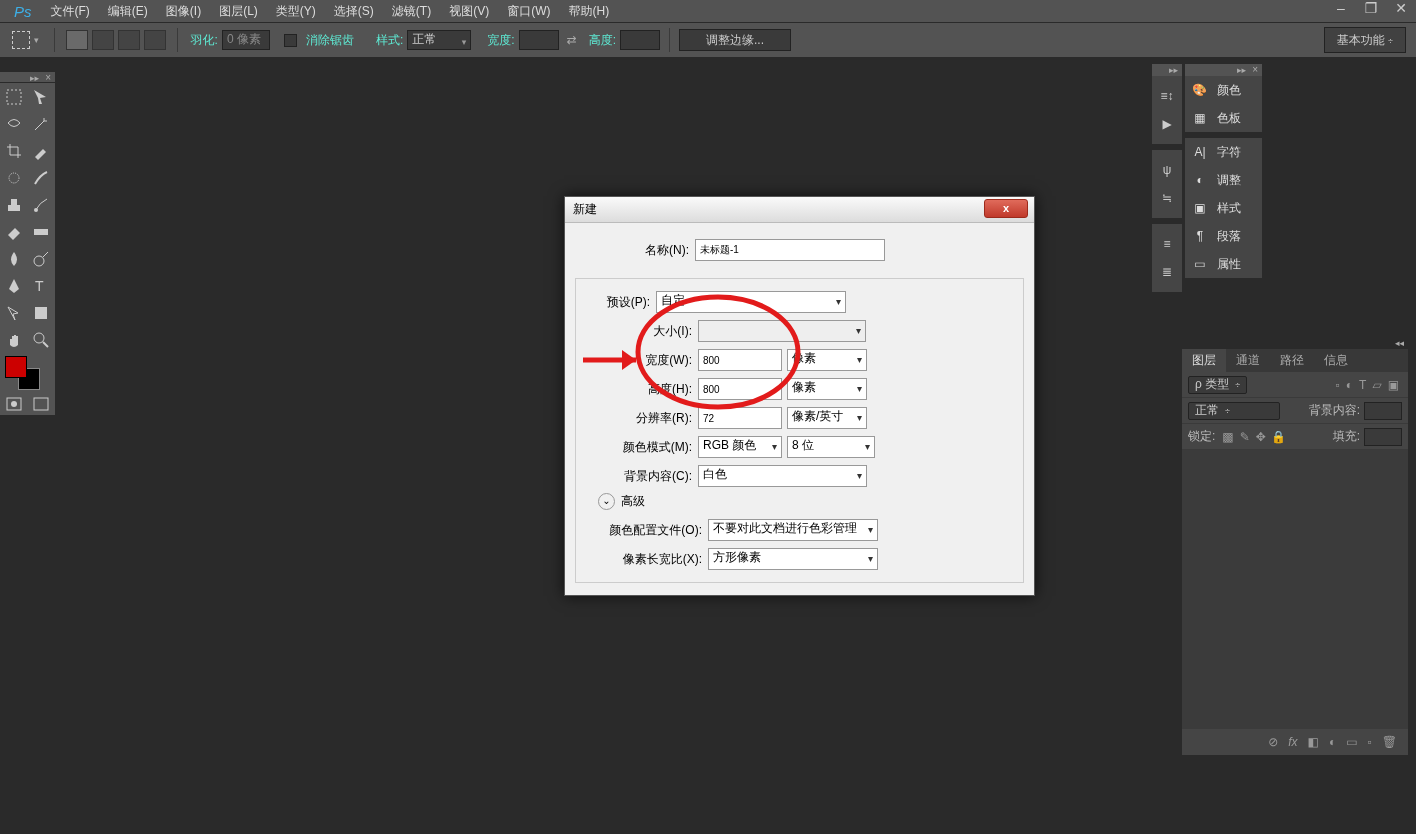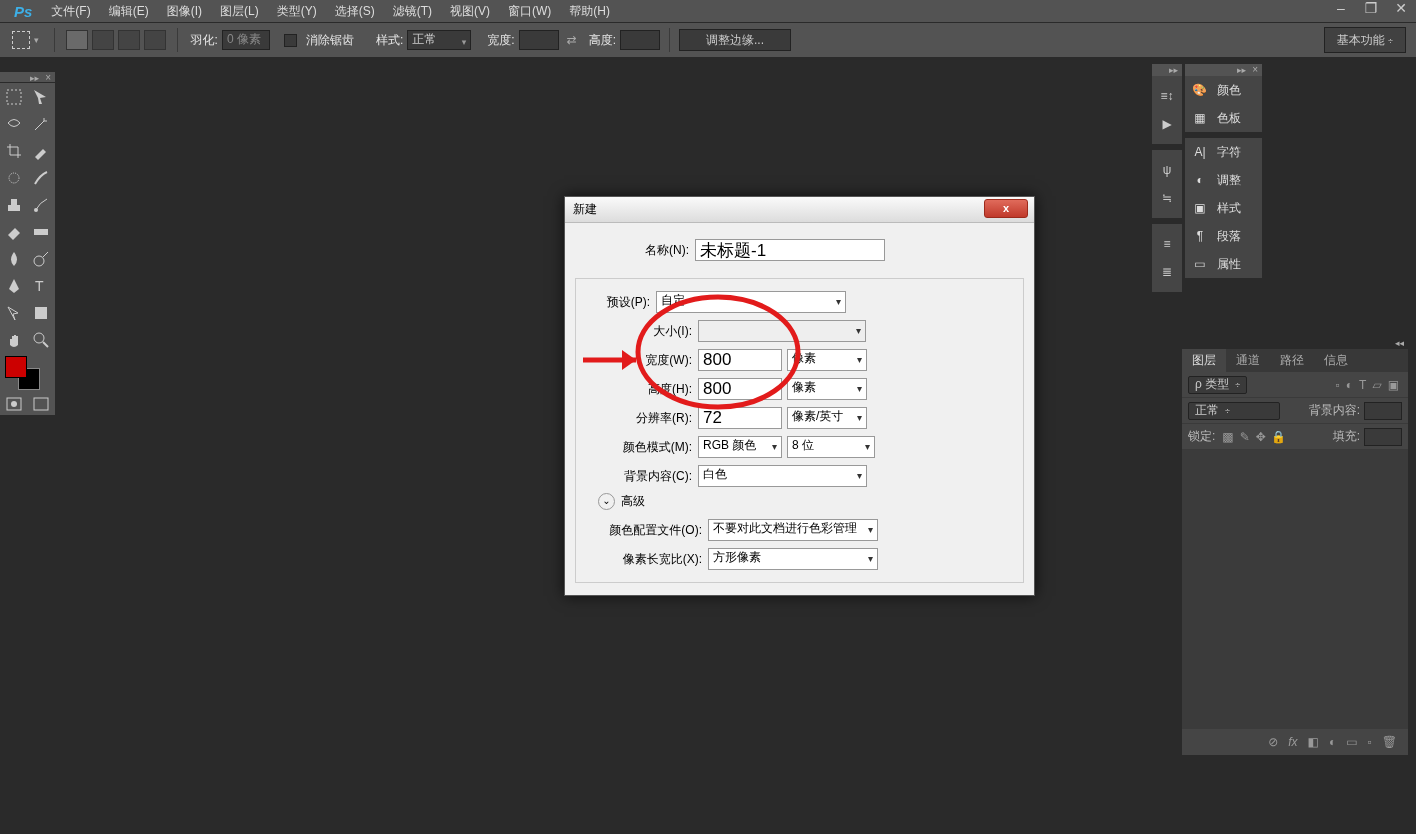--- a/index.html
+++ b/index.html
@@ -1,29 +1,29 @@
 <!DOCTYPE html>
 <html><head>
 <meta charset="utf-8">
 <style>
 html,body{margin:0;padding:0;width:1416px;height:834px;background:#2a2a2a;font-family:"Microsoft YaHei",Tahoma,sans-serif;font-size:12px;color:#ccc;overflow:hidden;}
 *{box-sizing:border-box;}
 
 .menubar{position:absolute;left:0;top:0;width:100%;height:22px;background:#535353;display:flex;align-items:center;padding-left:14px;}
-.menubar .ps{color:#3db0e8;font-weight:bold;font-style:italic;font-size:15px;margin-right:10px;}
+.menubar .ps{color:#3db0e8;font-weight:normal;font-style:italic;font-size:15px;margin-right:10px;}
 .menubar .mi{color:#ddd;margin:0 9px;font-size:12px;}
 .win-controls{position:absolute;right:0;top:0;display:flex;}
 .win-controls div{width:30px;height:22px;text-align:center;line-height:16px;color:#ccc;font-size:14px;}
 
 .optbar{position:absolute;left:0;top:22px;width:100%;height:35px;background:#535353;border-top:1px solid #2a2a2a;display:flex;align-items:center;padding-left:12px;}
 .optbar .sep{width:1px;height:24px;background:#3a3a3a;margin:0 9px;}
 .tool-icon{width:18px;height:18px;border:1px dashed #ccc;margin-right:4px;}
 .small-btn{width:22px;height:20px;background:#444;margin:0 2px;border:1px solid #333;}
 .small-btn.dark{background:#6a6a6a;}
-.opt-lbl{color:#e5e5e5;margin:0 4px;}
+.opt-lbl{color:#5eead4;margin:0 4px;}
 .opt-input{width:48px;height:20px;background:#3a3a3a;border:1px solid #222;color:#888;padding:0 4px;}
 .opt-chk{width:13px;height:13px;background:#3a3a3a;border:1px solid #222;margin-right:5px;}
 .opt-select{height:20px;background:#3a3a3a;border:1px solid #222;color:#ccc;padding:0 4px;width:64px;position:relative;}
 .opt-select .caret{position:absolute;right:4px;top:6px;font-size:9px;color:#999;}
 .opt-btn{height:22px;background:#3a3a3a;border:1px solid #222;color:#ccc;padding:0 26px;line-height:20px;}
 .workspace-tab{position:absolute;right:10px;top:4px;height:26px;background:#414141;border:1px solid #222;padding:0 12px;line-height:24px;color:#ccc;}
 
 .toolbox{position:absolute;left:0;top:72px;width:55px;background:#535353;}
 .toolbox-head{height:11px;background:#535353;border-bottom:1px solid #2a2a2a;position:relative;}
 .toolbox-head .dd{position:absolute;right:16px;top:1px;font-size:9px;color:#aaa;}
@@ -72,21 +72,21 @@
 .dlg-title{height:26px;background:linear-gradient(#fafafa,#dcdcdc);display:flex;align-items:center;padding:0 8px;border-bottom:1px solid #bbb;position:relative;}
 .dlg-close{position:absolute;right:6px;top:2px;width:44px;height:19px;background:#d24a3a;background:linear-gradient(#e06b5b,#c0392b);border:1px solid #9c2a1c;border-radius:3px;color:#fff;text-align:center;font-size:11px;line-height:16px;font-weight:bold;}
 .dlg-body{display:flex;padding:10px 10px 6px 10px;gap:32px;}
 .dlg-left{flex:1;}
 .dlg-right{width:120px;padding-left:10px;}
 .dlg-btn{width:110px;height:22px;background:linear-gradient(#fafafa,#e3e3e3);border:1px solid #888;border-radius:3px;text-align:center;line-height:20px;margin-bottom:7px;font-size:12px;}
 .dlg-btn.primary{background:linear-gradient(#c9eaff,#9fd6fb);border:1px solid #3a8fd4;}
 .dlg-btn.disabled{color:#999;}
 .fld-row{display:flex;align-items:center;margin:5px 0;height:24px;}
 .fld-lbl{width:120px;text-align:right;padding-right:6px;font-size:12px;}
-.fld-input{height:22px;border:1px solid #999;background:#fff;padding:0 4px;font-size:17px;}
+.fld-input{height:22px;border:1px solid #999;background:#fff;padding:0 4px;font-size:10px;}
 .fld-select{height:22px;border:1px solid #999;background:#fff;padding:0 4px;font-size:12px;position:relative;}
 .fld-select .car{position:absolute;right:4px;top:4px;font-size:10px;color:#333;}
 .fld-group{border:1px solid #ccc;padding:6px 2px 6px 2px;margin-top:16px;position:relative;}
 .adv-row{display:flex;align-items:center;margin:4px 0 8px 20px;}
 .adv-car{width:17px;height:17px;border:1px solid #999;border-radius:9px;text-align:center;line-height:14px;font-size:10px;margin-right:6px;}
 .img-size{margin-top:26px;text-align:center;}
 
 .annot{position:absolute;left:578px;top:282px;width:226px;height:140px;pointer-events:none;}
 </style>
 </head>

